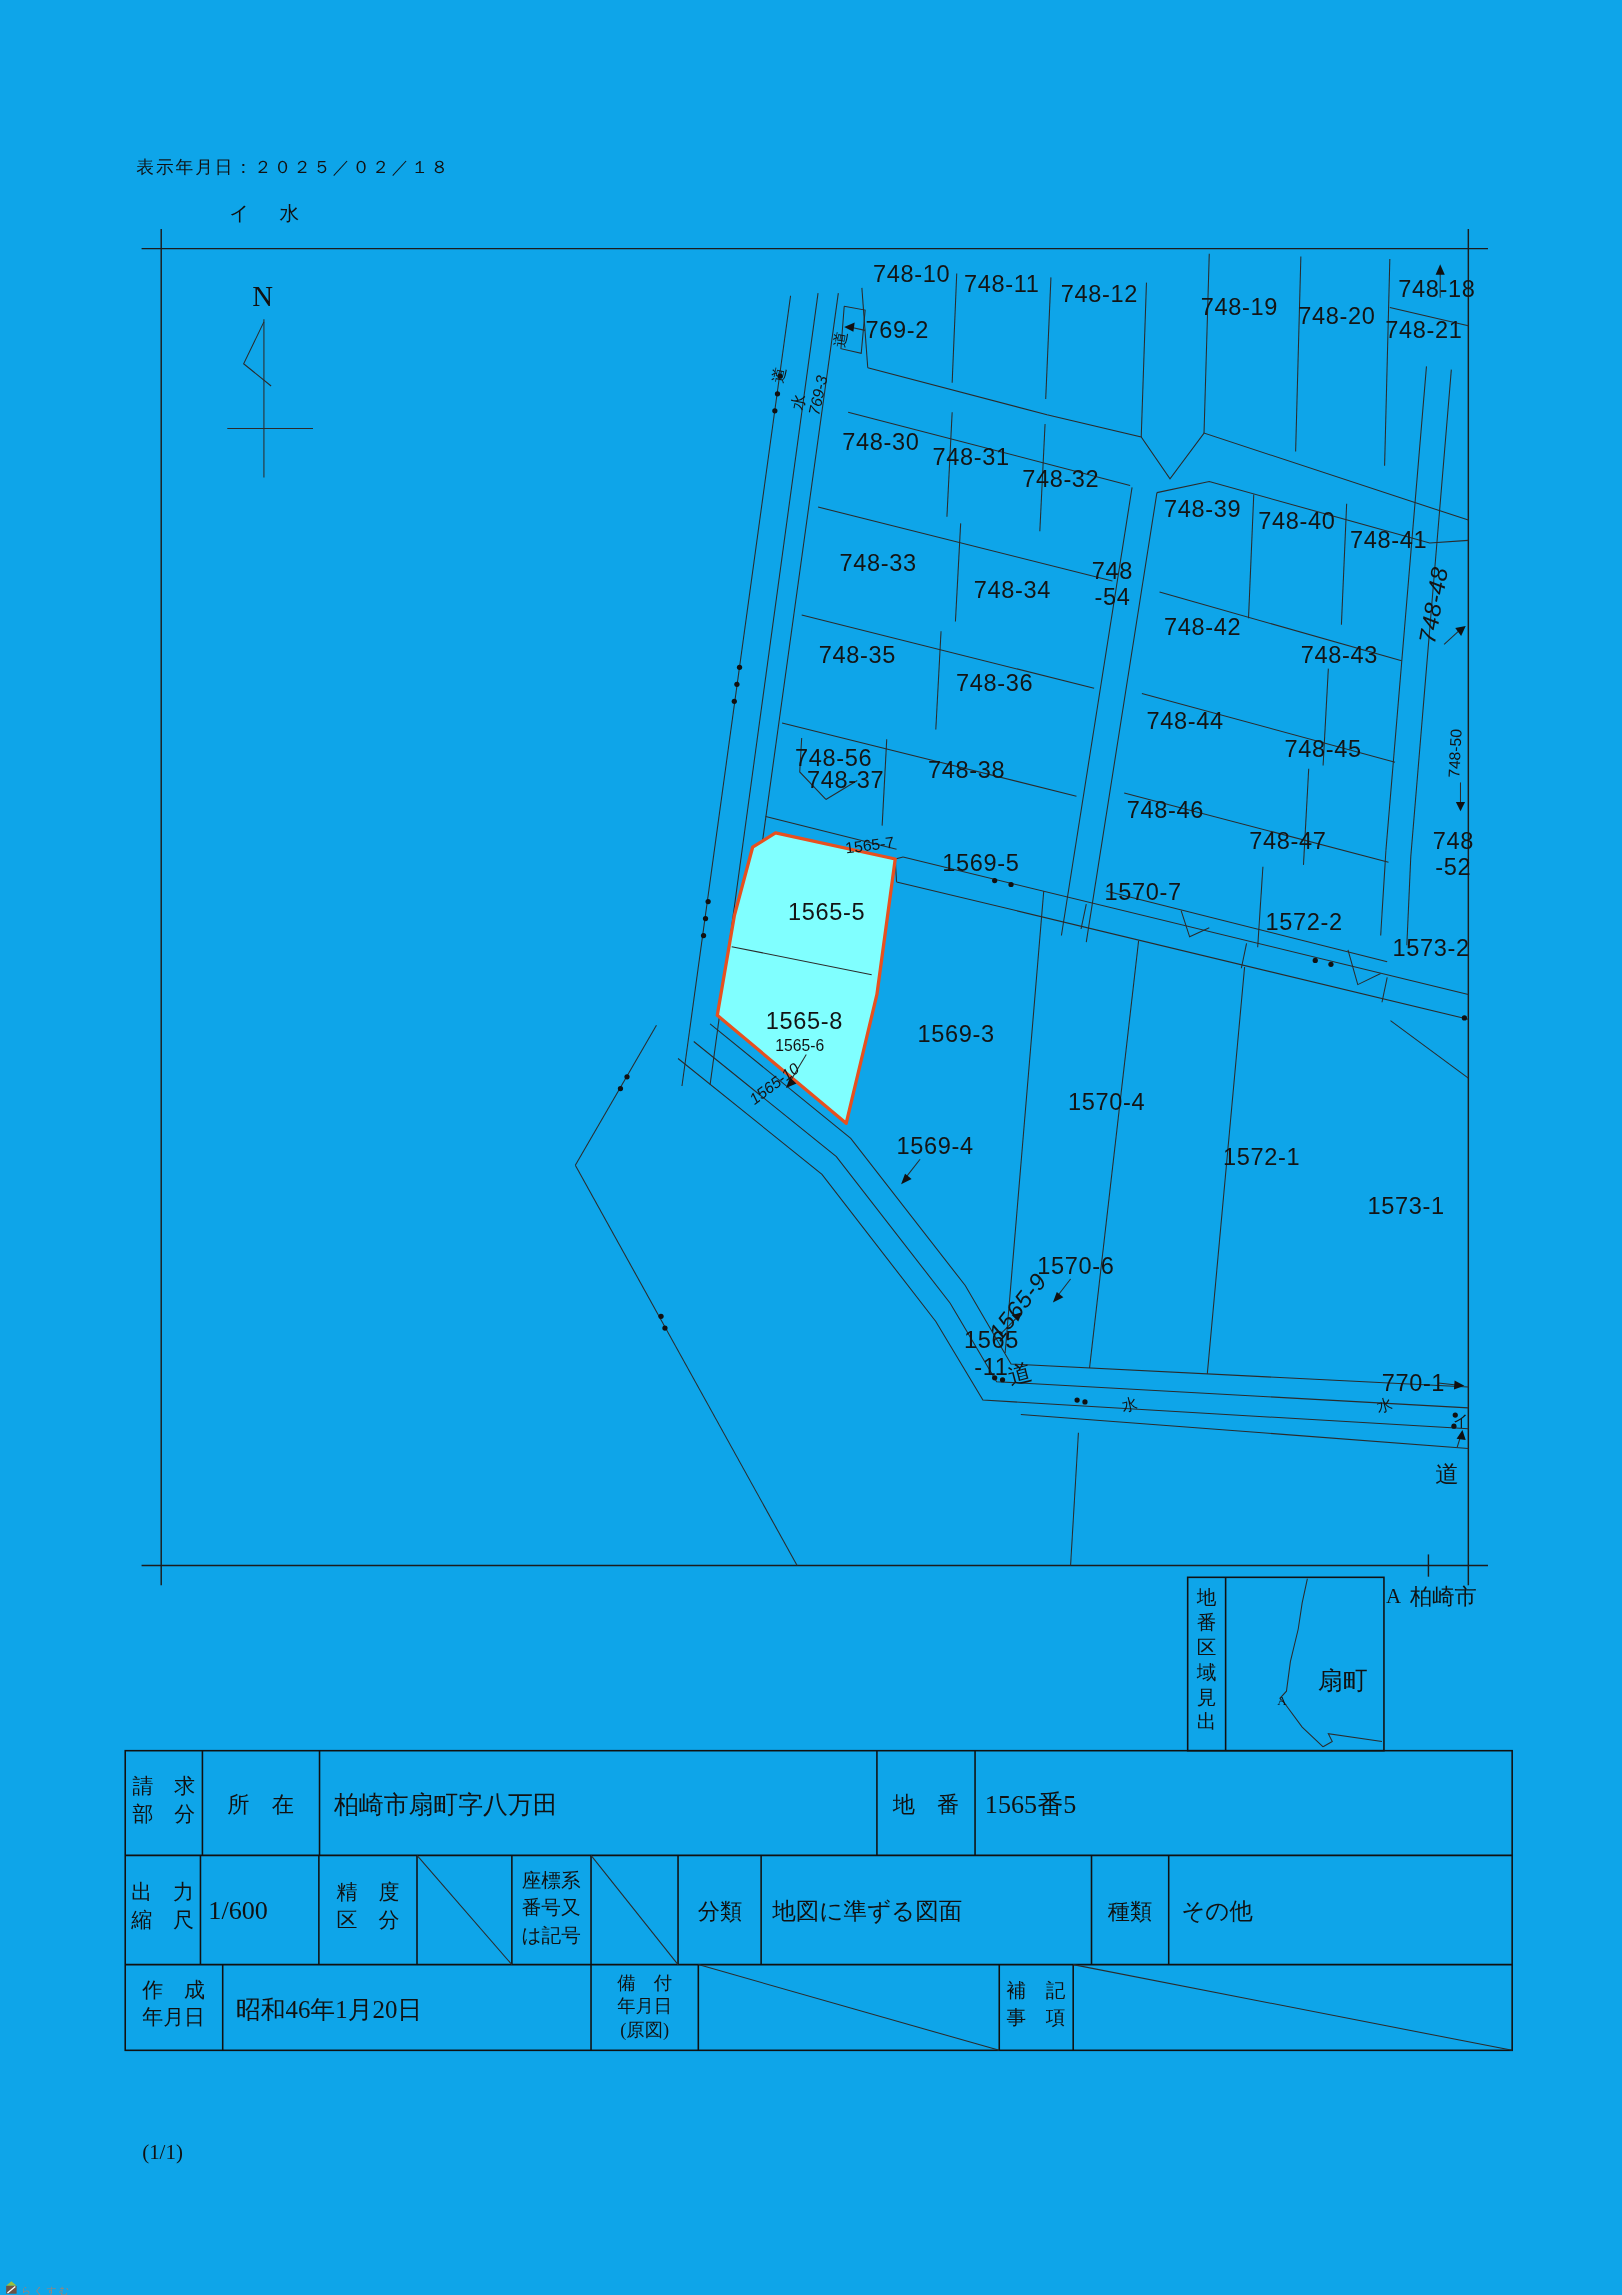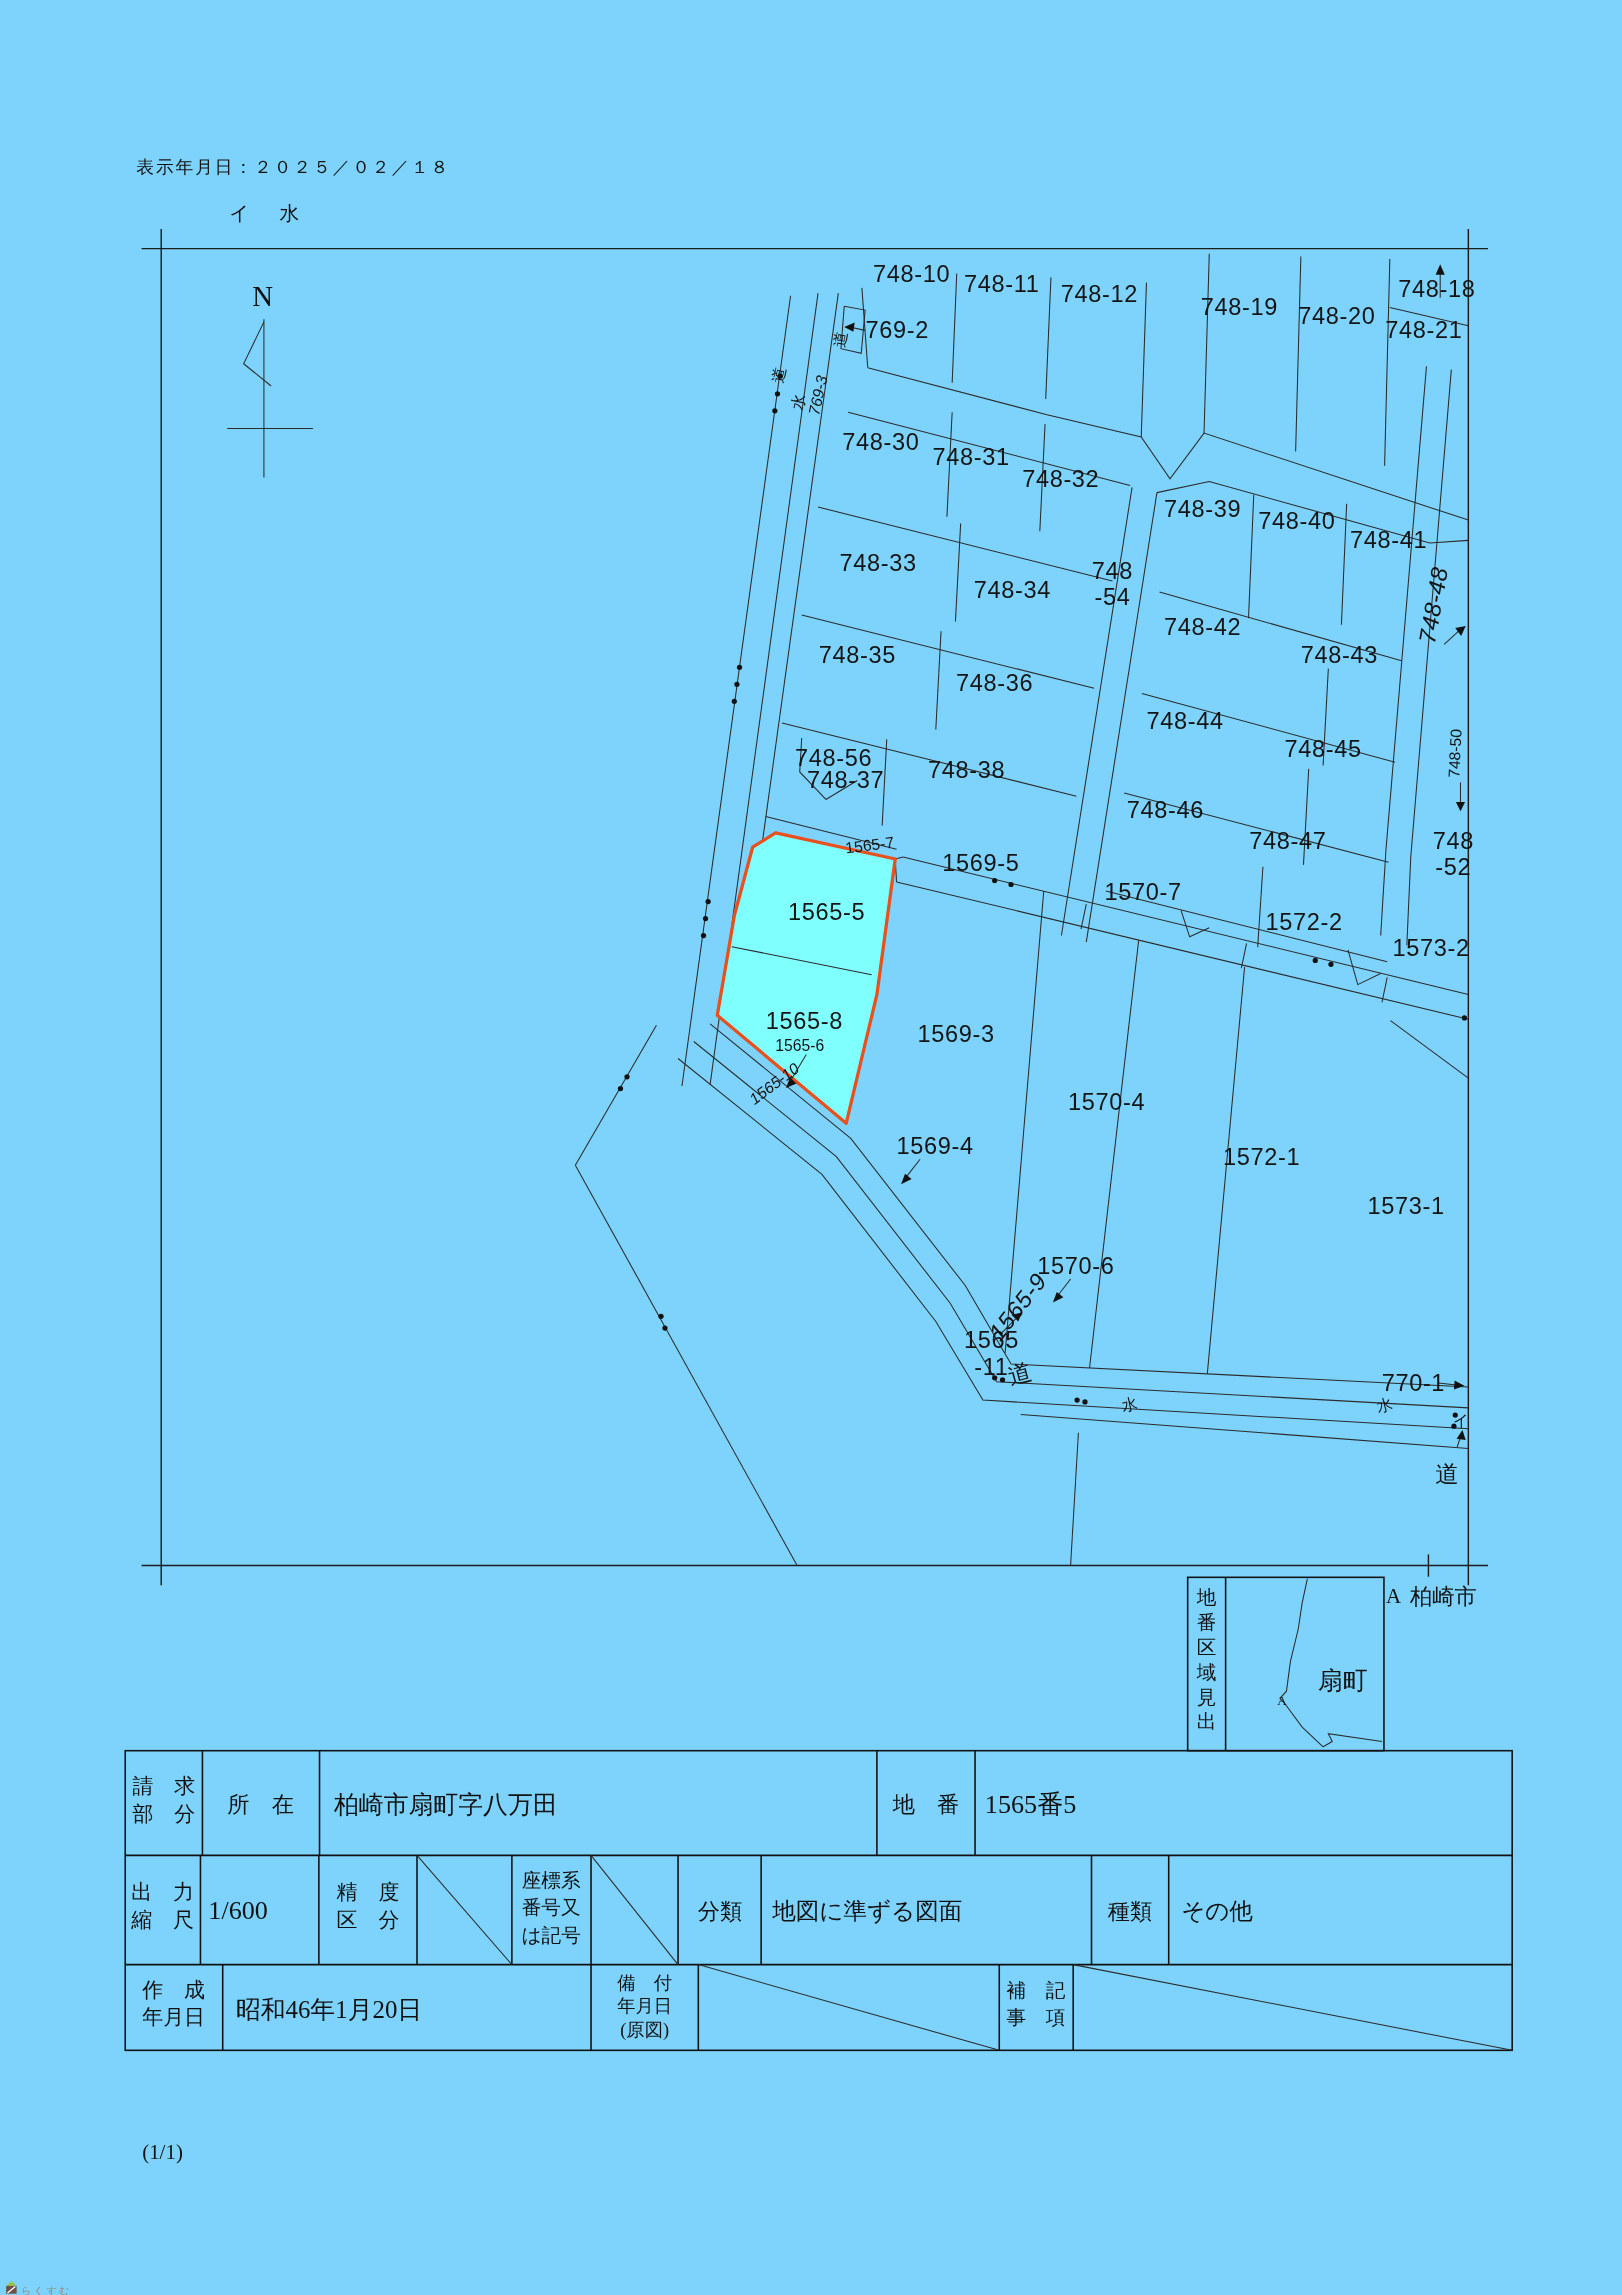--- a/index.html
+++ b/index.html
@@ -1,16 +1,16 @@
 <!DOCTYPE html>
 <html style="font-size:10.5px"><head>
 <meta charset="utf-8">
 <style>
   html,body{margin:0;padding:0;background:#ffffff;}
-  .page{position:relative;width:1623px;height:2295px;background:#7dd3fc;overflow:hidden;
+  .page{position:relative;width:1623px;height:2295px;background:#0ea5e9;overflow:hidden;
         font-family:"Liberation Serif", serif;}
   svg{position:absolute;left:0;top:0;}
   .thin{stroke:#2b2b2b;stroke-width:1.6;fill:none;}
   .frame{stroke:#1c1c1c;stroke-width:2.2;fill:none;}
   .tbl{stroke:#111111;stroke-width:2.4;fill:none;}
   .maplbl{font-family:"Liberation Sans", sans-serif;fill:#141414;font-size:36px;letter-spacing:1px;}
   .maplbl-sm{font-family:"Liberation Sans", sans-serif;fill:#141414;font-size:24px;}
   .serif{font-family:"Liberation Serif", serif;fill:#111111;}
   .dot{fill:#111111;}
   .arrow{fill:#111111;}

